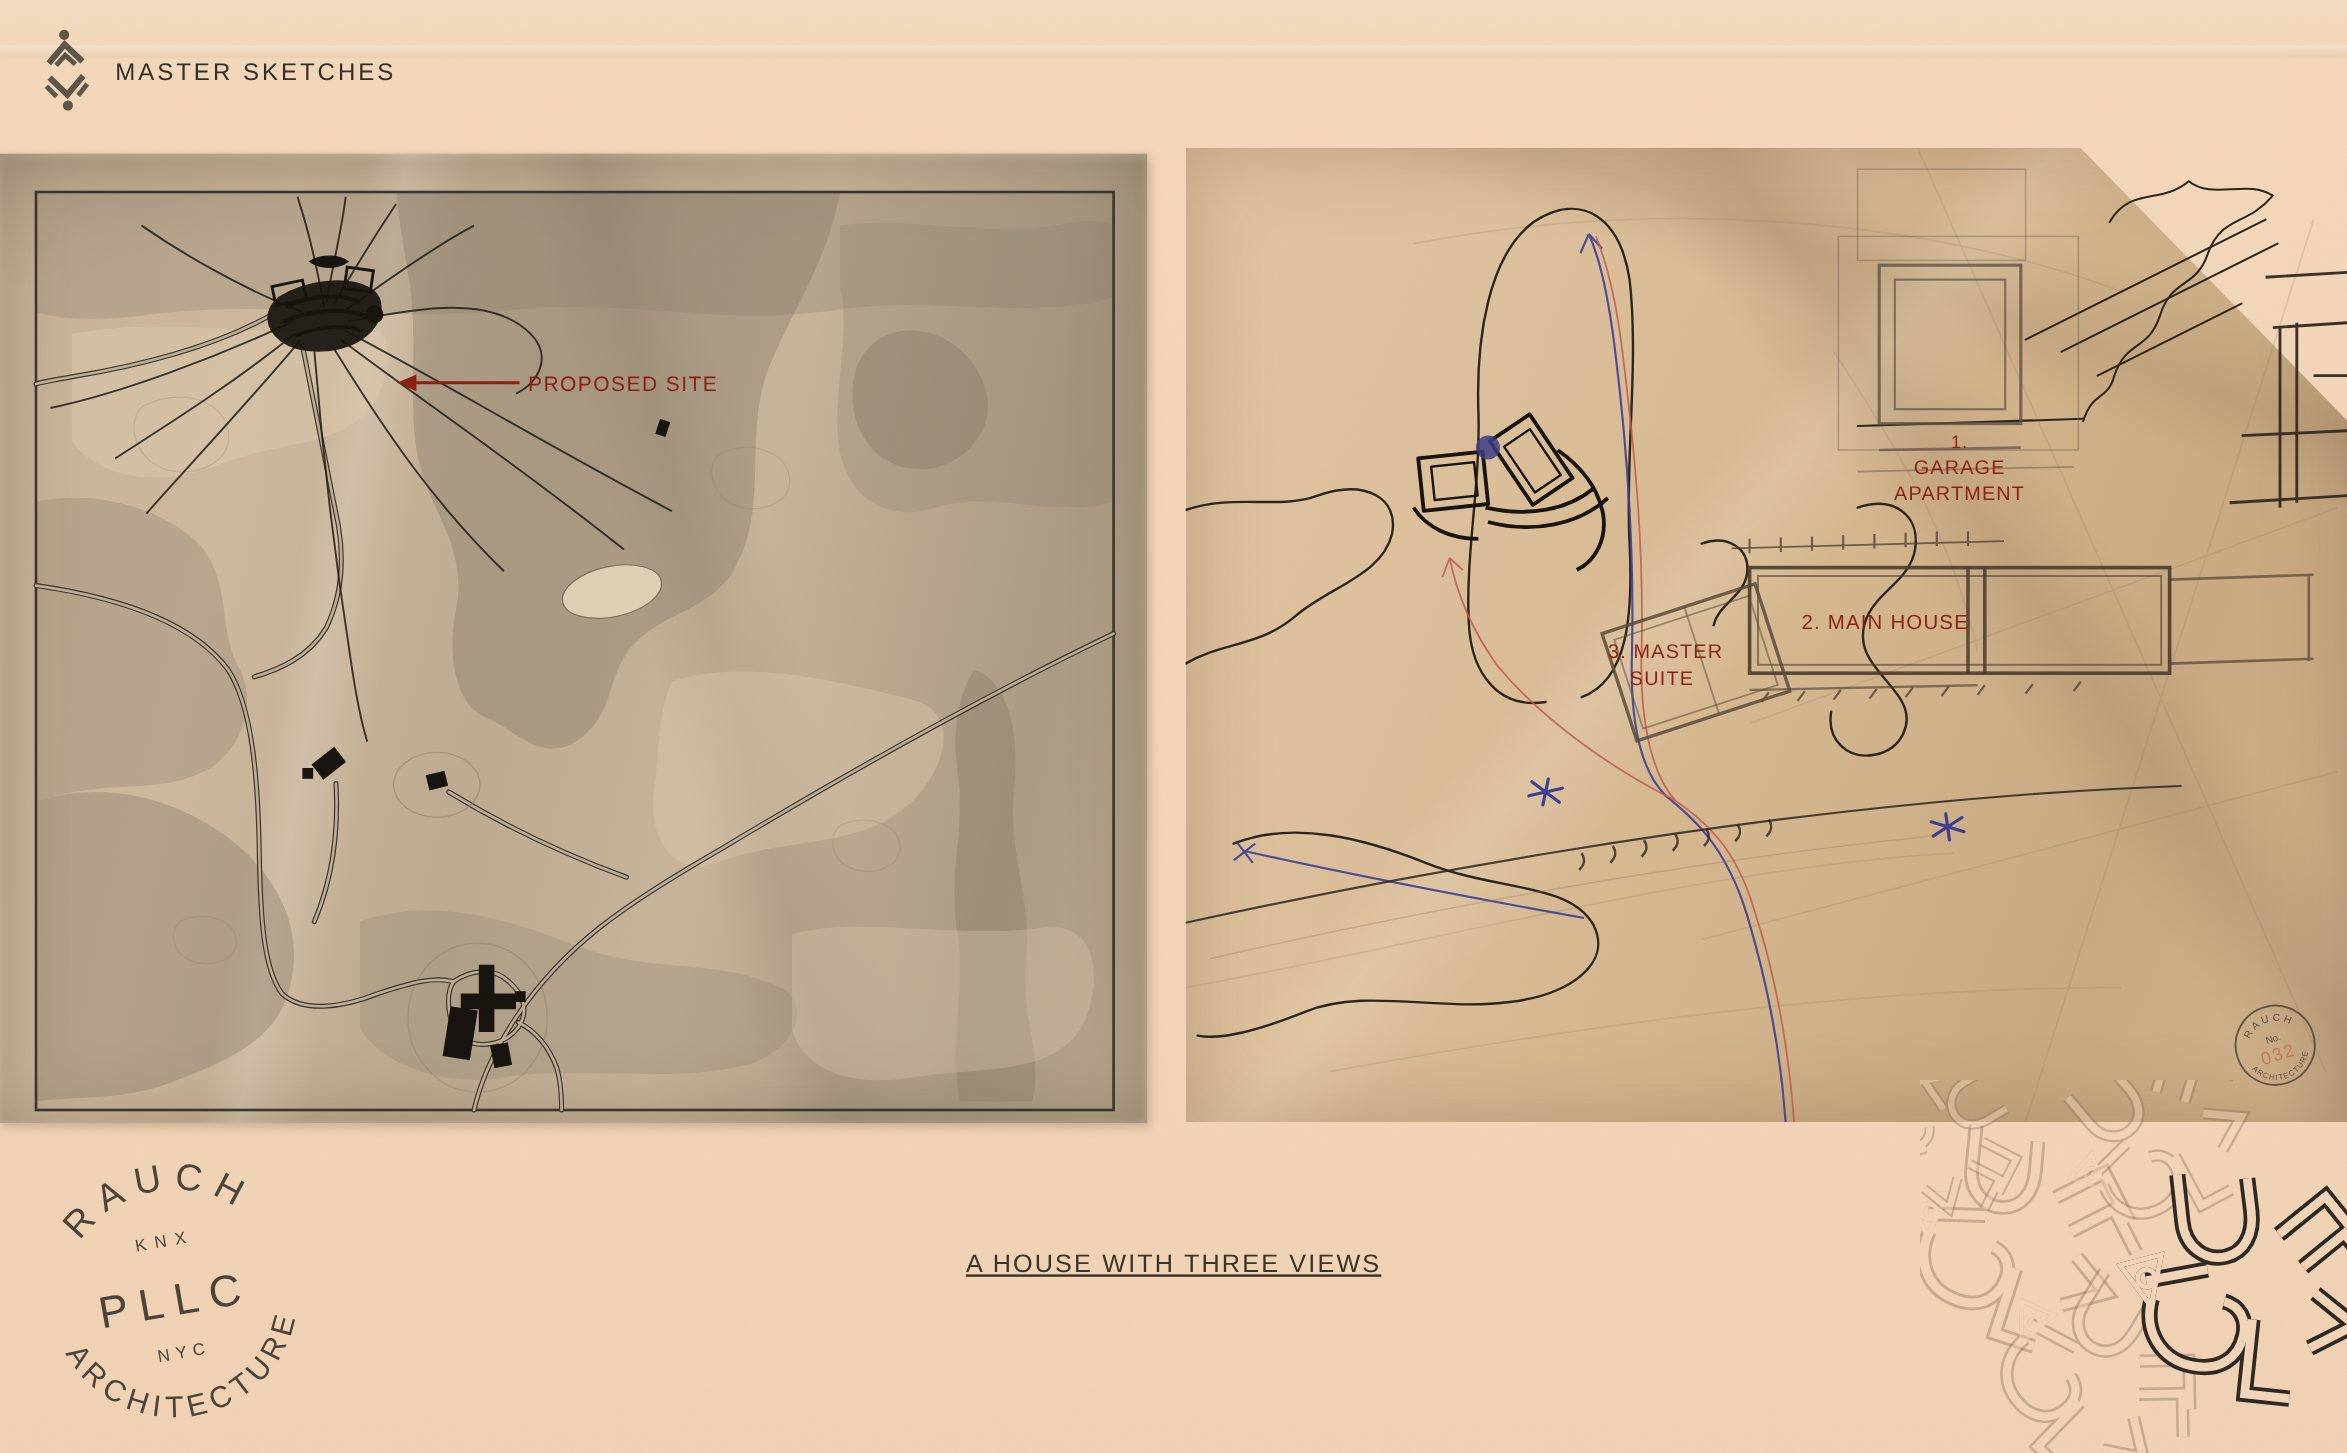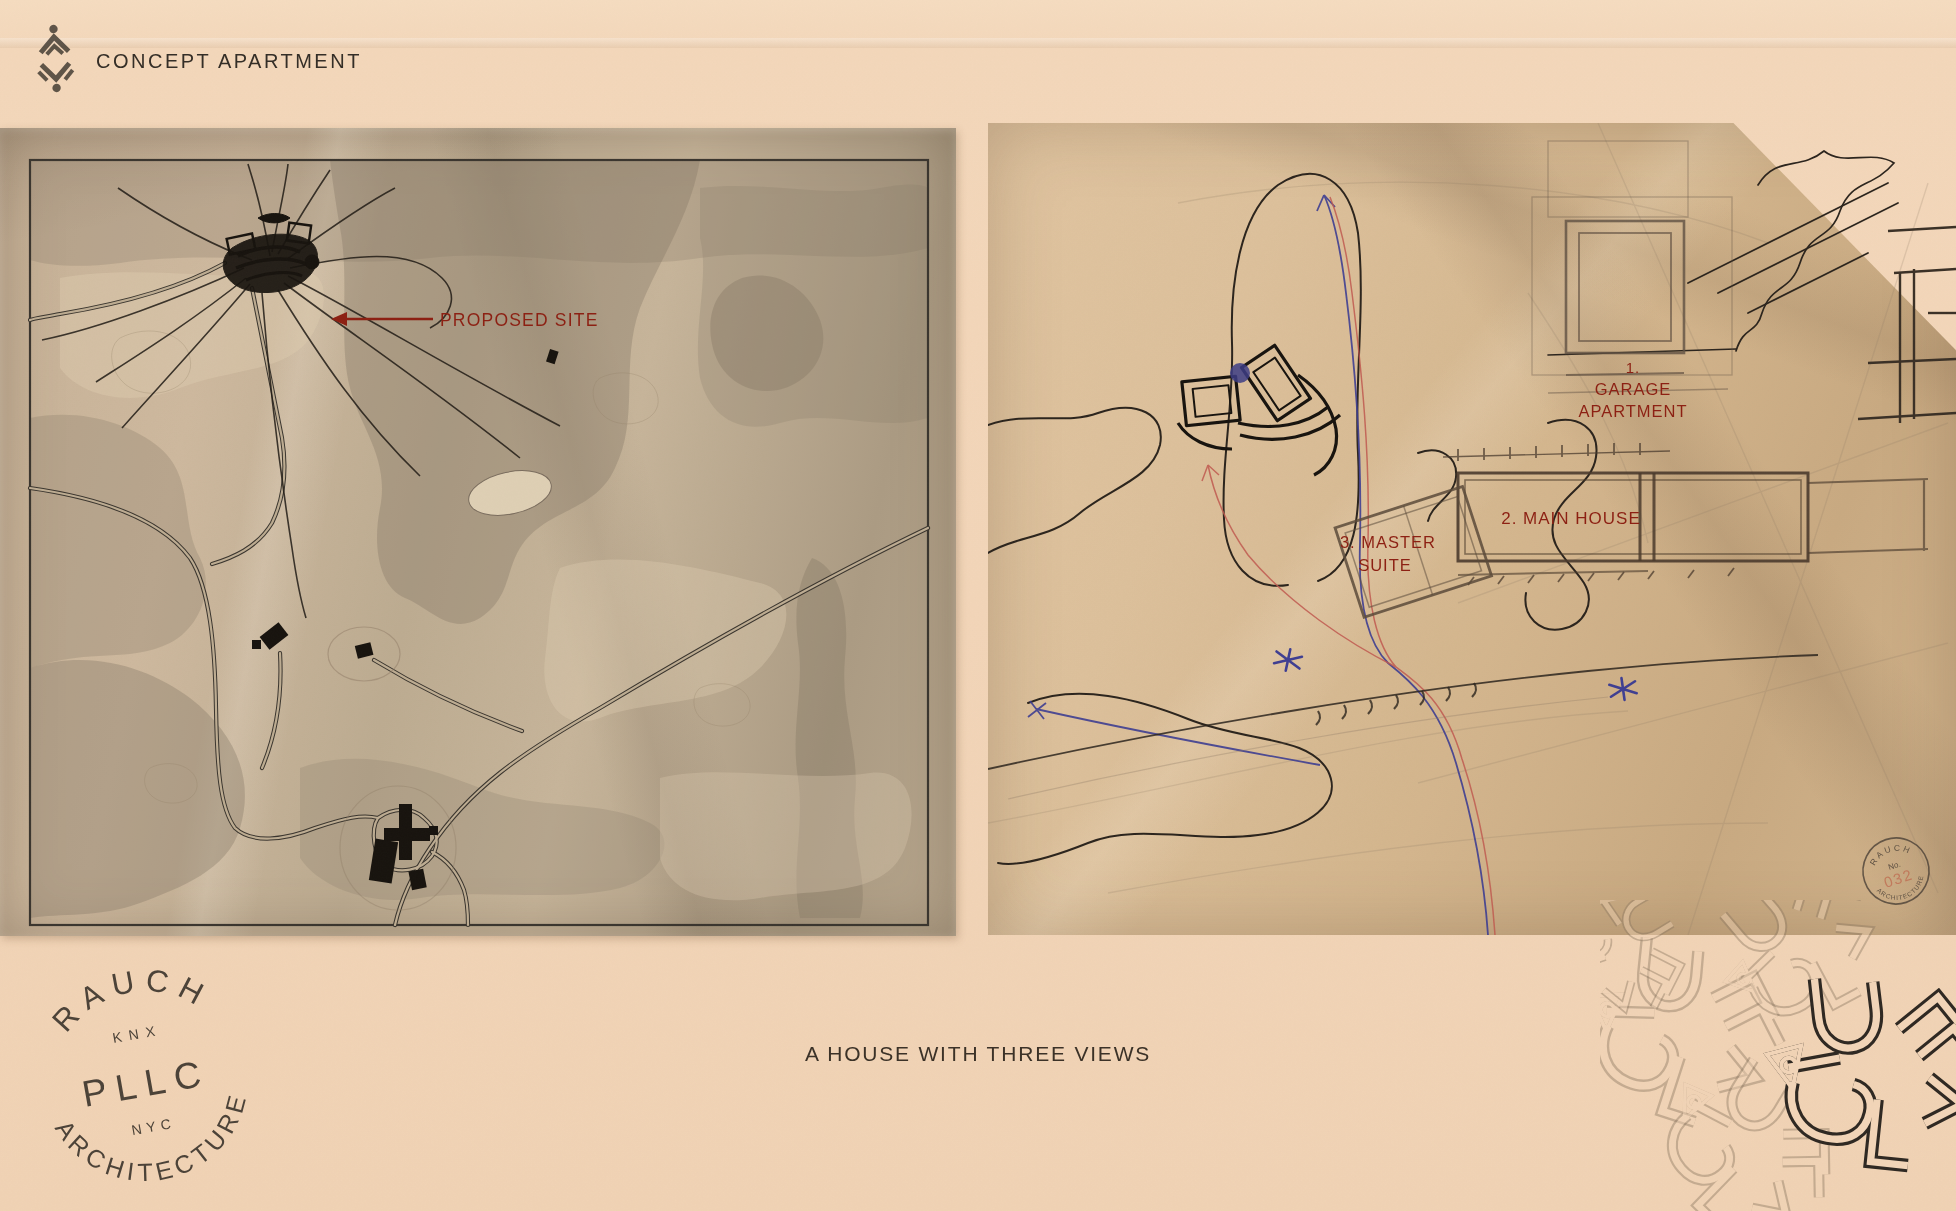--- a/index.html
+++ b/index.html
@@ -39,21 +39,21 @@
   }
   .paper-right::before{content:"";position:absolute;inset:0;
     background:
       linear-gradient(55deg,transparent 60%,rgba(80,58,38,.12) 66%,transparent 72%),
       linear-gradient(130deg,transparent 40%,rgba(255,244,226,.16) 44%,transparent 50%),
       linear-gradient(20deg,transparent 74%,rgba(80,58,38,.10) 79%,transparent 86%);}
   .sketch-svg{position:absolute;pointer-events:none;}
   
   .footer-title{
     position:absolute;left:50%;top:1042px;transform:translateX(-50%);
-    font-size:21px;letter-spacing:1.8px;color:#3a3127;font-weight:500;white-space:nowrap;
+    font-size:21px;letter-spacing:1.8px;color:#3a3127;font-weight:500;white-space:nowrap;text-decoration:underline;
   }
   .studio-stamp{position:absolute;left:8px;top:950px;}
   .logo-pattern{position:absolute;left:1600px;top:900px;}
   text{font-family:"Liberation Sans",sans-serif;}
 </style>
 </head>
 <body>
 
 <svg width="0" height="0" style="position:absolute">
   <defs>
@@ -89,21 +89,21 @@
   <g stroke="#2d2822" stroke-width="5" fill="#2d2822" stroke-linecap="butt" opacity="0.88" transform="rotate(-3 27 36)">
     <circle cx="27" cy="7" r="4.2" stroke="none"></circle>
     <path d="M13,30 L27,15 L41,30" fill="none"></path>
     <path d="M19,32 L27,24 L35,32" fill="none" stroke-width="4"></path>
     <path d="M13,42 L27,57 L41,42" fill="none"></path>
     <path d="M10,49 L18,58" fill="none" stroke-width="4"></path>
     <path d="M44,49 L36,58" fill="none" stroke-width="4"></path>
     <circle cx="27" cy="66" r="4.2" stroke="none"></circle>
   </g>
 </svg>
-<div class="header-title">CONCEPT APARTMENT</div>
+<div class="header-title">MASTER SKETCHES</div>
 
 <div class="paper-left"></div>
 <svg class="sketch-svg" style="left:0;top:128px" width="956" height="808" viewBox="0 0 956 808">
 
   <g fill="#877a67" stroke="none">
     <path opacity=".28" d="M30,32 H928 V120 C860,140 780,118 700,130 C600,145 520,120 430,130 C330,142 220,120 120,135 C80,140 50,138 30,132 Z"></path>
     <path opacity=".38" d="M330,32 H700 C690,90 660,130 640,180 C620,235 640,290 615,340 C595,385 545,380 520,420 C505,445 510,470 480,490 C450,508 430,480 405,470 C380,460 372,420 380,380 C390,330 360,300 350,260 C338,215 350,150 340,100 C335,70 332,50 330,32 Z"></path>
     <path opacity=".30" d="M30,290 C80,280 130,295 160,320 C195,350 180,395 200,430 C215,460 200,500 170,515 C130,535 90,520 30,540 Z"></path>
     <path opacity=".38" d="M30,540 C90,520 150,540 190,570 C235,605 255,650 240,700 C228,742 180,760 140,775 C100,790 60,785 30,790 Z"></path>
     <path opacity=".26" d="M300,640 C360,618 430,640 480,660 C540,684 600,670 650,695 C680,710 660,750 620,760 C560,775 480,760 420,770 C370,778 320,760 300,730 Z"></path>

